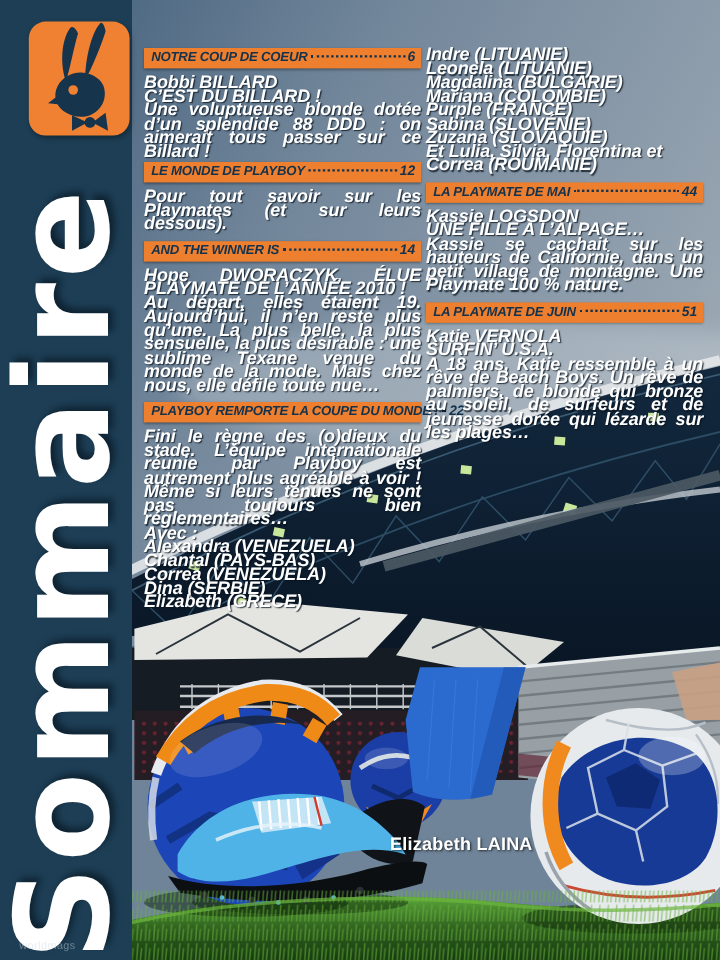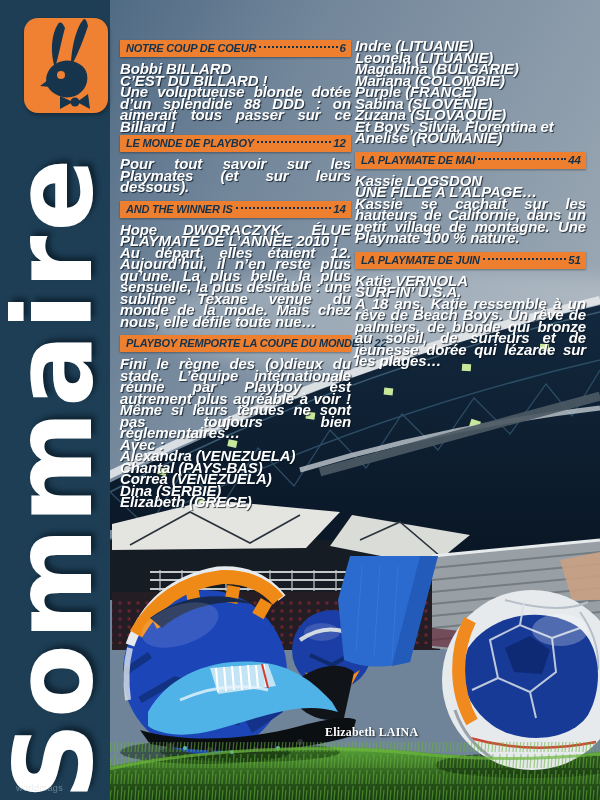--- a/index.html
+++ b/index.html
@@ -33,23 +33,23 @@
   .bar .dots{flex:1;border-bottom:2px dotted #14324c;margin:0 2px 2px 3px;min-width:4px;}
   .bar .pg{font-size:11.5px;}
 
   .ln{margin:0;color:#fff;font-style:italic;font-weight:bold;font-size:15px;line-height:11.5px;
       letter-spacing:-.1px;text-shadow:1px 1px 1px rgba(8,18,28,.8);}
   .just{text-align:justify;text-align-last:left;}
   .secgap{height:8px;}
   .smallgap{height:3px;}
 
   .names p{margin:0;}
-  .credit{position:absolute;left:325px;top:725px;z-index:6;color:#fff;font-weight:bold;
-          font-size:12px;letter-spacing:.2px;text-shadow:1px 1px 2px rgba(0,0,0,.7);
-          font-family:Liberation Serif, serif;}
+  .credit{position:absolute;left:325px;top:695px;z-index:6;color:#fff;font-weight:bold;
+          font-size:15px;letter-spacing:.2px;text-shadow:1px 1px 2px rgba(0,0,0,.7);
+          font-family:Liberation Sans, sans-serif;}
 </style>
 </head>
 <body>
 
 <div class="page">
 
   <svg class="photo" viewBox="0 0 600 800" xmlns="http://www.w3.org/2000/svg">
     <defs>
       <linearGradient id="sky" x1="0" y1="0" x2="1" y2="0.5">
         <stop offset="0" stop-color="#3f5d79"></stop>
@@ -252,21 +252,21 @@
       </div>
       <div class="secgap"></div>
 
       <div>
         <header class="bar">
           <span class="t">AND THE WINNER IS</span>
           <span class="dots"></span>
           <span class="pg">14</span>
         </header>
         <p class="ln just">Hope DWORACZYK, ÉLUE PLAYMATE DE L’ANNÉE 2010 !</p>
-        <p class="ln just">Au départ, elles étaient 12. Aujourd’hui, il n’en reste plus qu’une. La plus belle, la plus sensuelle, la plus désirable : une sublime Texane venue du monde de la mode. Mais chez nous, elle défile toute nue…</p>
+        <p class="ln just">Au départ, elles étaient 19. Aujourd’hui, il n’en reste plus qu’une. La plus belle, la plus sensuelle, la plus désirable : une sublime Texane venue du monde de la mode. Mais chez nous, elle défile toute nue…</p>
       </div>
       <div class="secgap"></div>
 
       <div>
         <header class="bar">
           <span class="t">PLAYBOY REMPORTE LA COUPE DU MONDE !</span>
           <span class="dots"></span>
           <span class="pg">22</span>
         </header>
         <p class="ln just">Fini le règne des (o)dieux du stade. L’équipe internationale réunie par Playboy est autrement plus agréable à voir ! Même si leurs tenues ne sont pas toujours bien réglementaires…</p>
@@ -282,21 +282,21 @@
     <section class="col right">
 
       <div class="names">
         <p class="ln">Indre (LITUANIE)</p>
         <p class="ln">Leonela (LITUANIE)</p>
         <p class="ln">Magdalina (BULGARIE)</p>
         <p class="ln">Mariana (COLOMBIE)</p>
         <p class="ln">Purple (FRANCE)</p>
         <p class="ln">Sabina (SLOVÉNIE)</p>
         <p class="ln">Zuzana (SLOVAQUIE)</p>
-        <p class="ln">Et Boys, Silvia, Florentina et Anelise (ROUMANIE)</p>
+        <p class="ln">Et Lulia, Silvia, Florentina et Correa (ROUMANIE)</p>
       </div>
       <div class="secgap"></div>
 
       <div>
         <header class="bar">
           <span class="t">LA PLAYMATE DE MAI</span>
           <span class="dots"></span>
           <span class="pg">44</span>
         </header>
         <p class="ln">Kassie LOGSDON</p>

